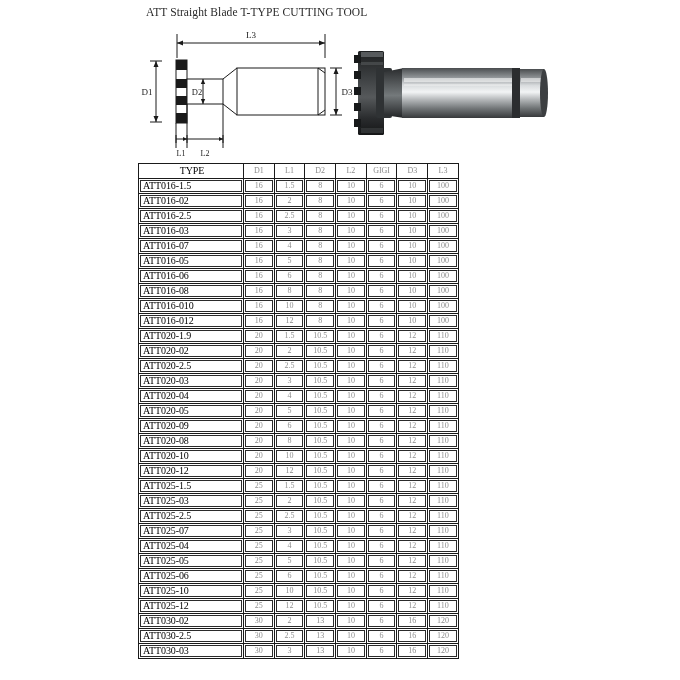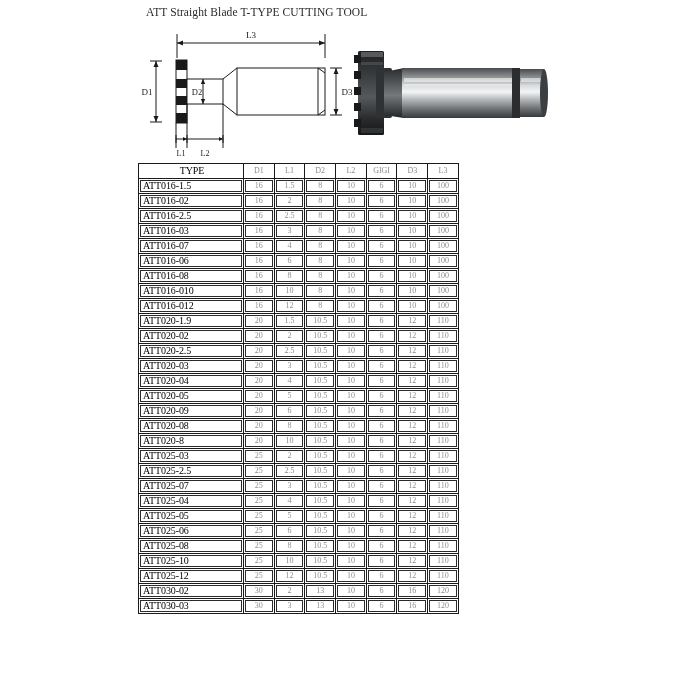--- a/index.html
+++ b/index.html
@@ -386,20 +386,46 @@
           </td>
           <td class="num-col">
             <div class="cellbox">10</div>
           </td>
           <td class="num-col">
             <div class="cellbox">100</div>
           </td>
         </tr>
         <tr class="data-row">
           <td class="type-col">
+            <div class="cellbox">ATT016-05</div>
+          </td>
+          <td class="num-col">
+            <div class="cellbox">16</div>
+          </td>
+          <td class="num-col">
+            <div class="cellbox">5</div>
+          </td>
+          <td class="num-col">
+            <div class="cellbox">8</div>
+          </td>
+          <td class="num-col">
+            <div class="cellbox">10</div>
+          </td>
+          <td class="num-col">
+            <div class="cellbox">6</div>
+          </td>
+          <td class="num-col">
+            <div class="cellbox">10</div>
+          </td>
+          <td class="num-col">
+            <div class="cellbox">100</div>
+          </td>
+        </tr>
+        <tr class="data-row">
+          <td class="type-col">
             <div class="cellbox">ATT016-06</div>
           </td>
           <td class="num-col">
             <div class="cellbox">16</div>
           </td>
           <td class="num-col">
             <div class="cellbox">6</div>
           </td>
           <td class="num-col">
             <div class="cellbox">8</div>
@@ -698,21 +724,21 @@
           </td>
           <td class="num-col">
             <div class="cellbox">12</div>
           </td>
           <td class="num-col">
             <div class="cellbox">110</div>
           </td>
         </tr>
         <tr class="data-row">
           <td class="type-col">
-            <div class="cellbox">ATT020-8</div>
+            <div class="cellbox">ATT020-10</div>
           </td>
           <td class="num-col">
             <div class="cellbox">20</div>
           </td>
           <td class="num-col">
             <div class="cellbox">10</div>
           </td>
           <td class="num-col">
             <div class="cellbox">10.5</div>
           </td>
@@ -724,20 +750,72 @@
           </td>
           <td class="num-col">
             <div class="cellbox">12</div>
           </td>
           <td class="num-col">
             <div class="cellbox">110</div>
           </td>
         </tr>
         <tr class="data-row">
           <td class="type-col">
+            <div class="cellbox">ATT020-12</div>
+          </td>
+          <td class="num-col">
+            <div class="cellbox">20</div>
+          </td>
+          <td class="num-col">
+            <div class="cellbox">12</div>
+          </td>
+          <td class="num-col">
+            <div class="cellbox">10.5</div>
+          </td>
+          <td class="num-col">
+            <div class="cellbox">10</div>
+          </td>
+          <td class="num-col">
+            <div class="cellbox">6</div>
+          </td>
+          <td class="num-col">
+            <div class="cellbox">12</div>
+          </td>
+          <td class="num-col">
+            <div class="cellbox">110</div>
+          </td>
+        </tr>
+        <tr class="data-row">
+          <td class="type-col">
+            <div class="cellbox">ATT025-1.5</div>
+          </td>
+          <td class="num-col">
+            <div class="cellbox">25</div>
+          </td>
+          <td class="num-col">
+            <div class="cellbox">1.5</div>
+          </td>
+          <td class="num-col">
+            <div class="cellbox">10.5</div>
+          </td>
+          <td class="num-col">
+            <div class="cellbox">10</div>
+          </td>
+          <td class="num-col">
+            <div class="cellbox">6</div>
+          </td>
+          <td class="num-col">
+            <div class="cellbox">12</div>
+          </td>
+          <td class="num-col">
+            <div class="cellbox">110</div>
+          </td>
+        </tr>
+        <tr class="data-row">
+          <td class="type-col">
             <div class="cellbox">ATT025-03</div>
           </td>
           <td class="num-col">
             <div class="cellbox">25</div>
           </td>
           <td class="num-col">
             <div class="cellbox">2</div>
           </td>
           <td class="num-col">
             <div class="cellbox">10.5</div>
@@ -880,78 +958,52 @@
           </td>
           <td class="num-col">
             <div class="cellbox">12</div>
           </td>
           <td class="num-col">
             <div class="cellbox">110</div>
           </td>
         </tr>
         <tr class="data-row">
           <td class="type-col">
-            <div class="cellbox">ATT025-08</div>
+            <div class="cellbox">ATT025-10</div>
           </td>
           <td class="num-col">
             <div class="cellbox">25</div>
           </td>
           <td class="num-col">
-            <div class="cellbox">8</div>
-          </td>
-          <td class="num-col">
-            <div class="cellbox">10.5</div>
-          </td>
-          <td class="num-col">
-            <div class="cellbox">10</div>
-          </td>
-          <td class="num-col">
-            <div class="cellbox">6</div>
-          </td>
-          <td class="num-col">
-            <div class="cellbox">12</div>
-          </td>
-          <td class="num-col">
-            <div class="cellbox">110</div>
-          </td>
-        </tr>
-        <tr class="data-row">
-          <td class="type-col">
-            <div class="cellbox">ATT025-10</div>
+            <div class="cellbox">10</div>
+          </td>
+          <td class="num-col">
+            <div class="cellbox">10.5</div>
+          </td>
+          <td class="num-col">
+            <div class="cellbox">10</div>
+          </td>
+          <td class="num-col">
+            <div class="cellbox">6</div>
+          </td>
+          <td class="num-col">
+            <div class="cellbox">12</div>
+          </td>
+          <td class="num-col">
+            <div class="cellbox">110</div>
+          </td>
+        </tr>
+        <tr class="data-row">
+          <td class="type-col">
+            <div class="cellbox">ATT025-12</div>
           </td>
           <td class="num-col">
             <div class="cellbox">25</div>
           </td>
           <td class="num-col">
-            <div class="cellbox">10</div>
-          </td>
-          <td class="num-col">
-            <div class="cellbox">10.5</div>
-          </td>
-          <td class="num-col">
-            <div class="cellbox">10</div>
-          </td>
-          <td class="num-col">
-            <div class="cellbox">6</div>
-          </td>
-          <td class="num-col">
-            <div class="cellbox">12</div>
-          </td>
-          <td class="num-col">
-            <div class="cellbox">110</div>
-          </td>
-        </tr>
-        <tr class="data-row">
-          <td class="type-col">
-            <div class="cellbox">ATT025-12</div>
-          </td>
-          <td class="num-col">
-            <div class="cellbox">25</div>
-          </td>
-          <td class="num-col">
             <div class="cellbox">12</div>
           </td>
           <td class="num-col">
             <div class="cellbox">10.5</div>
           </td>
           <td class="num-col">
             <div class="cellbox">10</div>
           </td>
           <td class="num-col">
             <div class="cellbox">6</div>
@@ -965,20 +1017,46 @@
         </tr>
         <tr class="data-row">
           <td class="type-col">
             <div class="cellbox">ATT030-02</div>
           </td>
           <td class="num-col">
             <div class="cellbox">30</div>
           </td>
           <td class="num-col">
             <div class="cellbox">2</div>
+          </td>
+          <td class="num-col">
+            <div class="cellbox">13</div>
+          </td>
+          <td class="num-col">
+            <div class="cellbox">10</div>
+          </td>
+          <td class="num-col">
+            <div class="cellbox">6</div>
+          </td>
+          <td class="num-col">
+            <div class="cellbox">16</div>
+          </td>
+          <td class="num-col">
+            <div class="cellbox">120</div>
+          </td>
+        </tr>
+        <tr class="data-row">
+          <td class="type-col">
+            <div class="cellbox">ATT030-2.5</div>
+          </td>
+          <td class="num-col">
+            <div class="cellbox">30</div>
+          </td>
+          <td class="num-col">
+            <div class="cellbox">2.5</div>
           </td>
           <td class="num-col">
             <div class="cellbox">13</div>
           </td>
           <td class="num-col">
             <div class="cellbox">10</div>
           </td>
           <td class="num-col">
             <div class="cellbox">6</div>
           </td>

